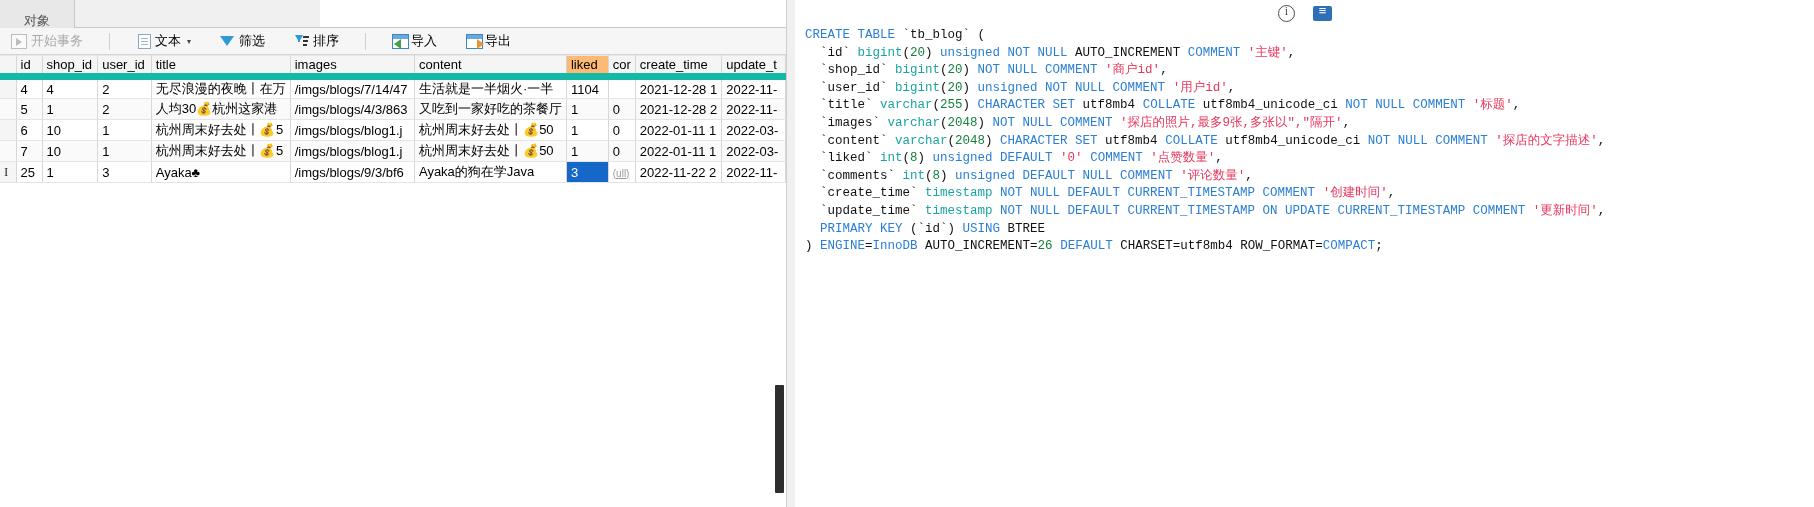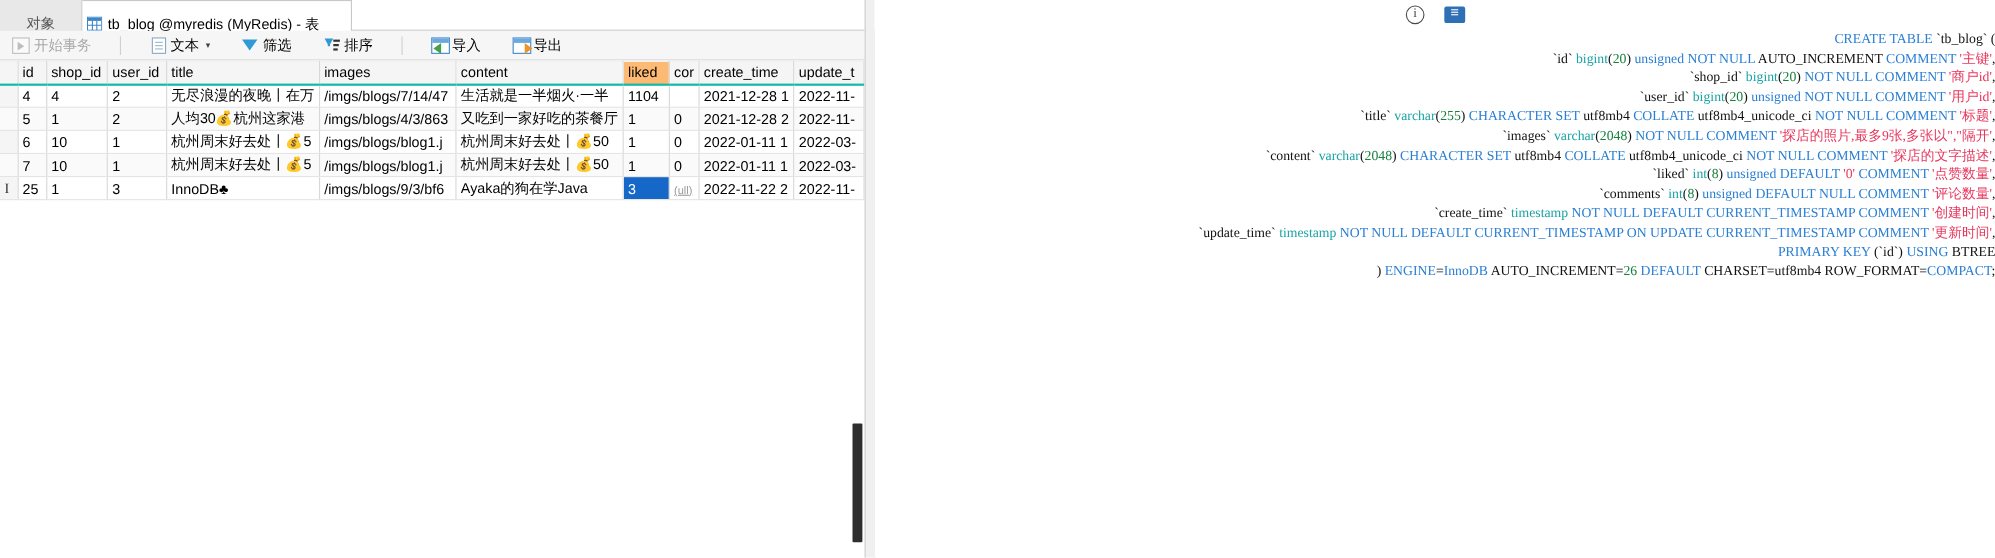--- a/index.html
+++ b/index.html
@@ -58,21 +58,21 @@
     border-top:4px solid transparent;border-bottom:4px solid transparent;border-left:6px solid #bdbdbd;}
 
   
   .grid-wrap{position:relative;height:454px;overflow:hidden;background:#fff;}
   table.grid{border-collapse:collapse;table-layout:fixed;font-size:13px;}
   table.grid th,table.grid td{
     border-right:1px solid #d7d7d7;border-bottom:1px solid #e4e4e4;
     padding:0 4px;height:21px;box-sizing:border-box;
     overflow:hidden;white-space:nowrap;font-weight:normal;text-align:left;
   }
-  table.grid th{background:#f5f5f5;border-bottom:2px solid #14b8a6;border-top:1px solid #e8e8e8;margin-left:32px;}
+  table.grid th{background:#f5f5f5;border-bottom:7px solid #14b8a6;border-top:1px solid #e8e8e8;margin-left:32px;}
   table.grid th.hl{background:#fdba74;}
   td.num{text-align:right;}
   tr.alt td{background:#fafafa;}
   td.sel{background:#1668c8;color:#fff;text-align:right;}
   .rowmark{width:16px;min-width:16px;max-width:16px;background:#f5f5f5;border-right:1px solid #d7d7d7;
     text-align:center;color:#333;font-size:11px;}
   .nullv{color:#9a9a9a;font-size:10px;text-decoration:underline;}
   .cursor-i{font-family:"Liberation Serif",serif;font-size:13px;}
 
   
@@ -86,51 +86,39 @@
   .rp-toolbar{height:27px;display:flex;align-items:center;justify-content:center;gap:14px;background:#fff;}
   .rp-toolbar .ib{display:flex;align-items:center;justify-content:center;width:22px;height:20px;}
   .info-ic{width:15px;height:15px;border:1.4px solid #4a4a4a;border-radius:50%;position:relative;}
   .info-ic::after{content:"i";position:absolute;left:0;right:0;top:-2px;text-align:center;
     font-family:"Liberation Serif",serif;font-size:12px;color:#4a4a4a;}
   .code-ic{width:19px;height:15px;background:#2f6fb5;border-radius:2px;position:relative;}
   .code-ic::after{content:"≡";position:absolute;left:0;right:0;top:-3px;text-align:center;color:#fff;font-size:13px;}
 
   pre.sql{
     margin:0;padding:0 0 0 10px;
-    font-family:Liberation Serif, serif;
-    font-size:12.5px;line-height:17.6px;white-space:pre;color:#111;text-align:right;
+    font-family:Liberation Mono, monospace;
+    font-size:12.5px;line-height:17.6px;white-space:pre;color:#111;
   }
   .kw{color:#2a7fd4;}      
   .ty{color:#1aa3a3;}      
   .nm{color:#15803d;}      
   .st{color:#e8365d;}      
   .pl{color:#111;}
 </style>
 </head>
 <body>
 
 <div class="app">
 
   <div class="left-pane">
 
     <div class="tabstrip">
       <div class="tab inactive">
         <span>对象</span>
-      </div>
-      <div class="tab active">
-        <span class="grid-icon">
-          <svg width="14" height="13" viewBox="0 0 14 13">
-            <rect x="0.5" y="0.5" width="13" height="12" fill="#ffffff" stroke="#3c87c8"></rect>
-            <rect x="1" y="1" width="12" height="3" fill="#3c87c8"></rect>
-            <line x1="5" y1="4" x2="5" y2="12.5" stroke="#3c87c8"></line>
-            <line x1="9" y1="4" x2="9" y2="12.5" stroke="#3c87c8"></line>
-            <line x1="1" y1="8" x2="13" y2="8" stroke="#3c87c8"></line>
-          </svg>
-        </span>
-        <span>tb_blog @myredis (MyRedis) - 表</span>
       </div>
       <div class="rest"></div>
     </div>
 
     <div class="toolbar">
 
       <div class="tb-item disabled">
         <span class="ic ic-trans"></span>
         <span>开始事务</span>
       </div>
@@ -260,21 +248,21 @@
               <td class="num">1</td>
               <td class="num">0</td>
               <td>2022-01-11 1</td>
               <td>2022-03-</td>
             </tr>
             <tr>
               <td class="rowmark cursor-i">I</td>
               <td class="num">25</td>
               <td class="num">1</td>
               <td class="num">3</td>
-              <td>InnoDB♣</td>
+              <td>Ayaka♣</td>
               <td>/imgs/blogs/9/3/bf6</td>
               <td>Ayaka的狗在学Java</td>
               <td class="sel">3</td>
               <td class="num"><span class="nullv">(ull)</span></td>
               <td>2022-11-22 2</td>
               <td>2022-11-</td>
             </tr>
           </tbody>
       </table>
       <div class="vscroll"></div>

